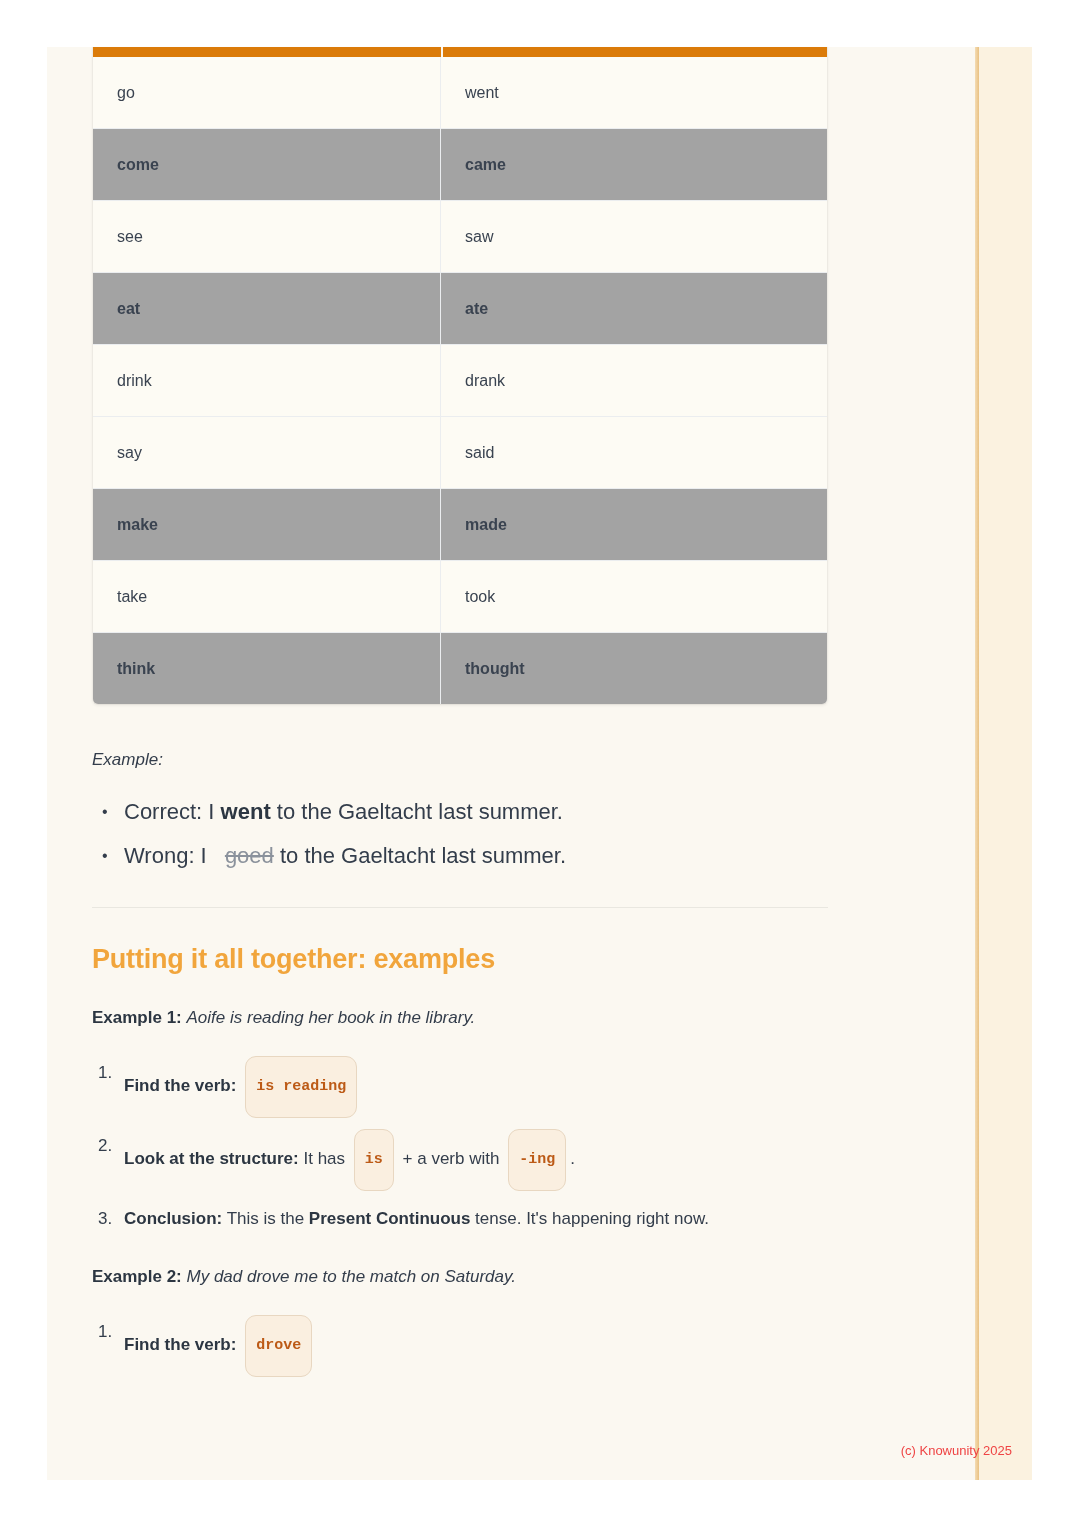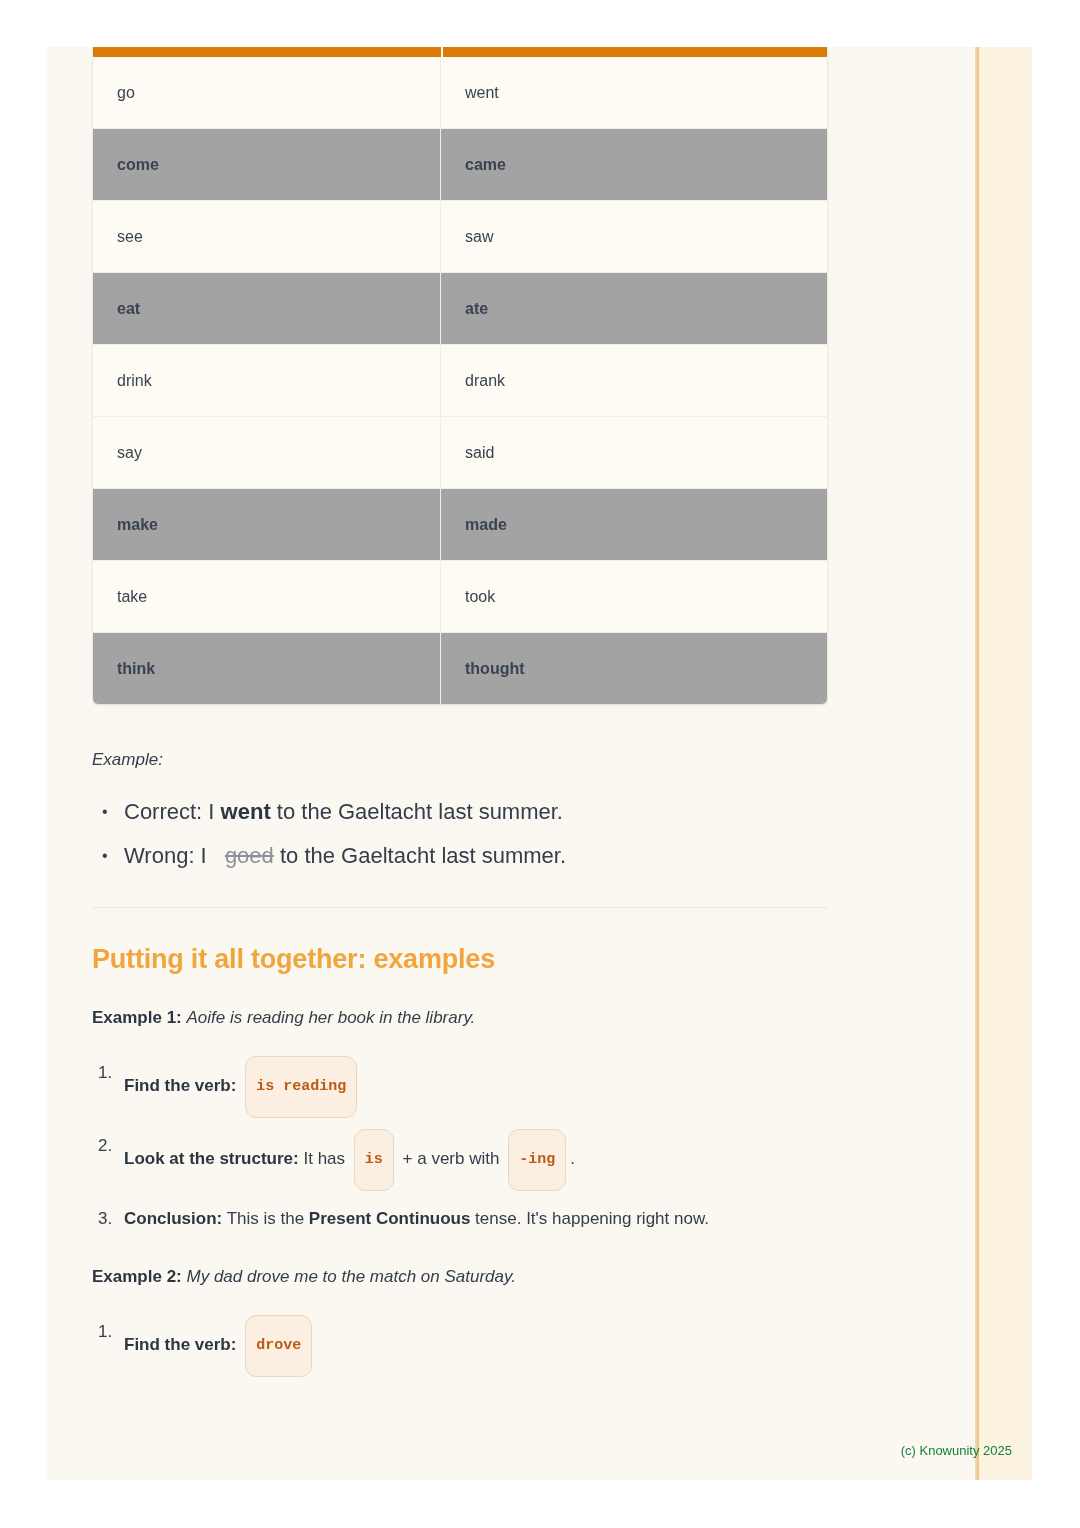--- a/index.html
+++ b/index.html
@@ -93,21 +93,21 @@
     font-family:"Liberation Mono","DejaVu Sans Mono",monospace;
     font-size:15px;font-weight:bold;
     color:#BC5A16;background:#FAEFE0;
     border:1px solid #E8D7C1;border-radius:11px;
     padding:20px 10px;line-height:20px;
     margin:0 4px;vertical-align:1px;
   }
 
   .watermark{
     position:absolute;right:20px;bottom:22px;
-    font-size:13px;color:#15803d;z-index:2;
+    font-size:13px;color:#ef4444;z-index:2;
   }
 </style>
 </head>
 <body>
 
 <div class="page">
 
   <div class="accent-band"></div>
   <div class="accent-line"></div>
 

